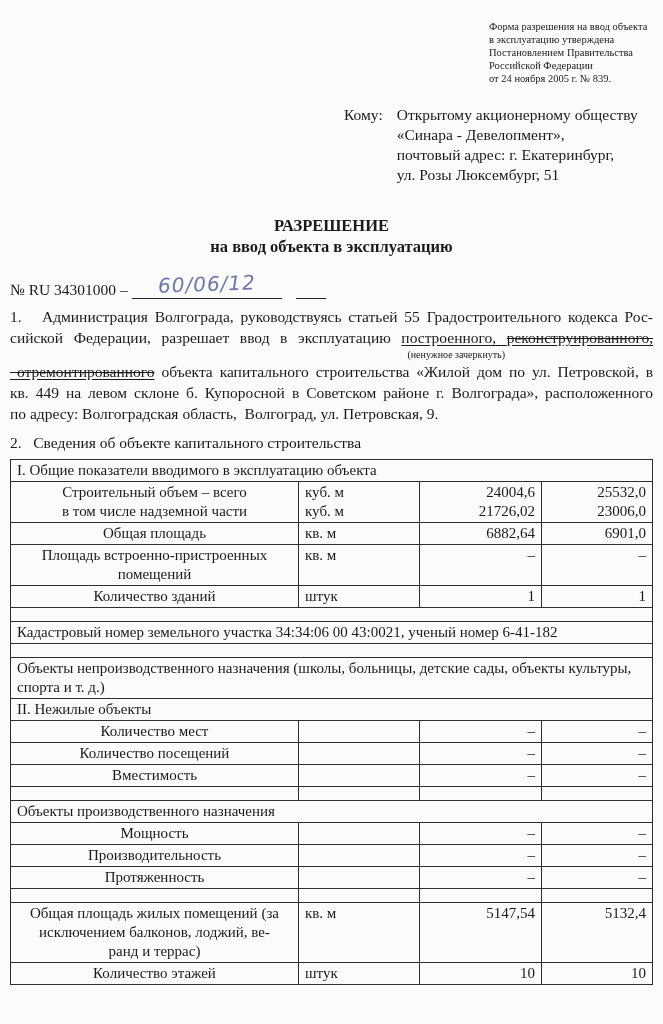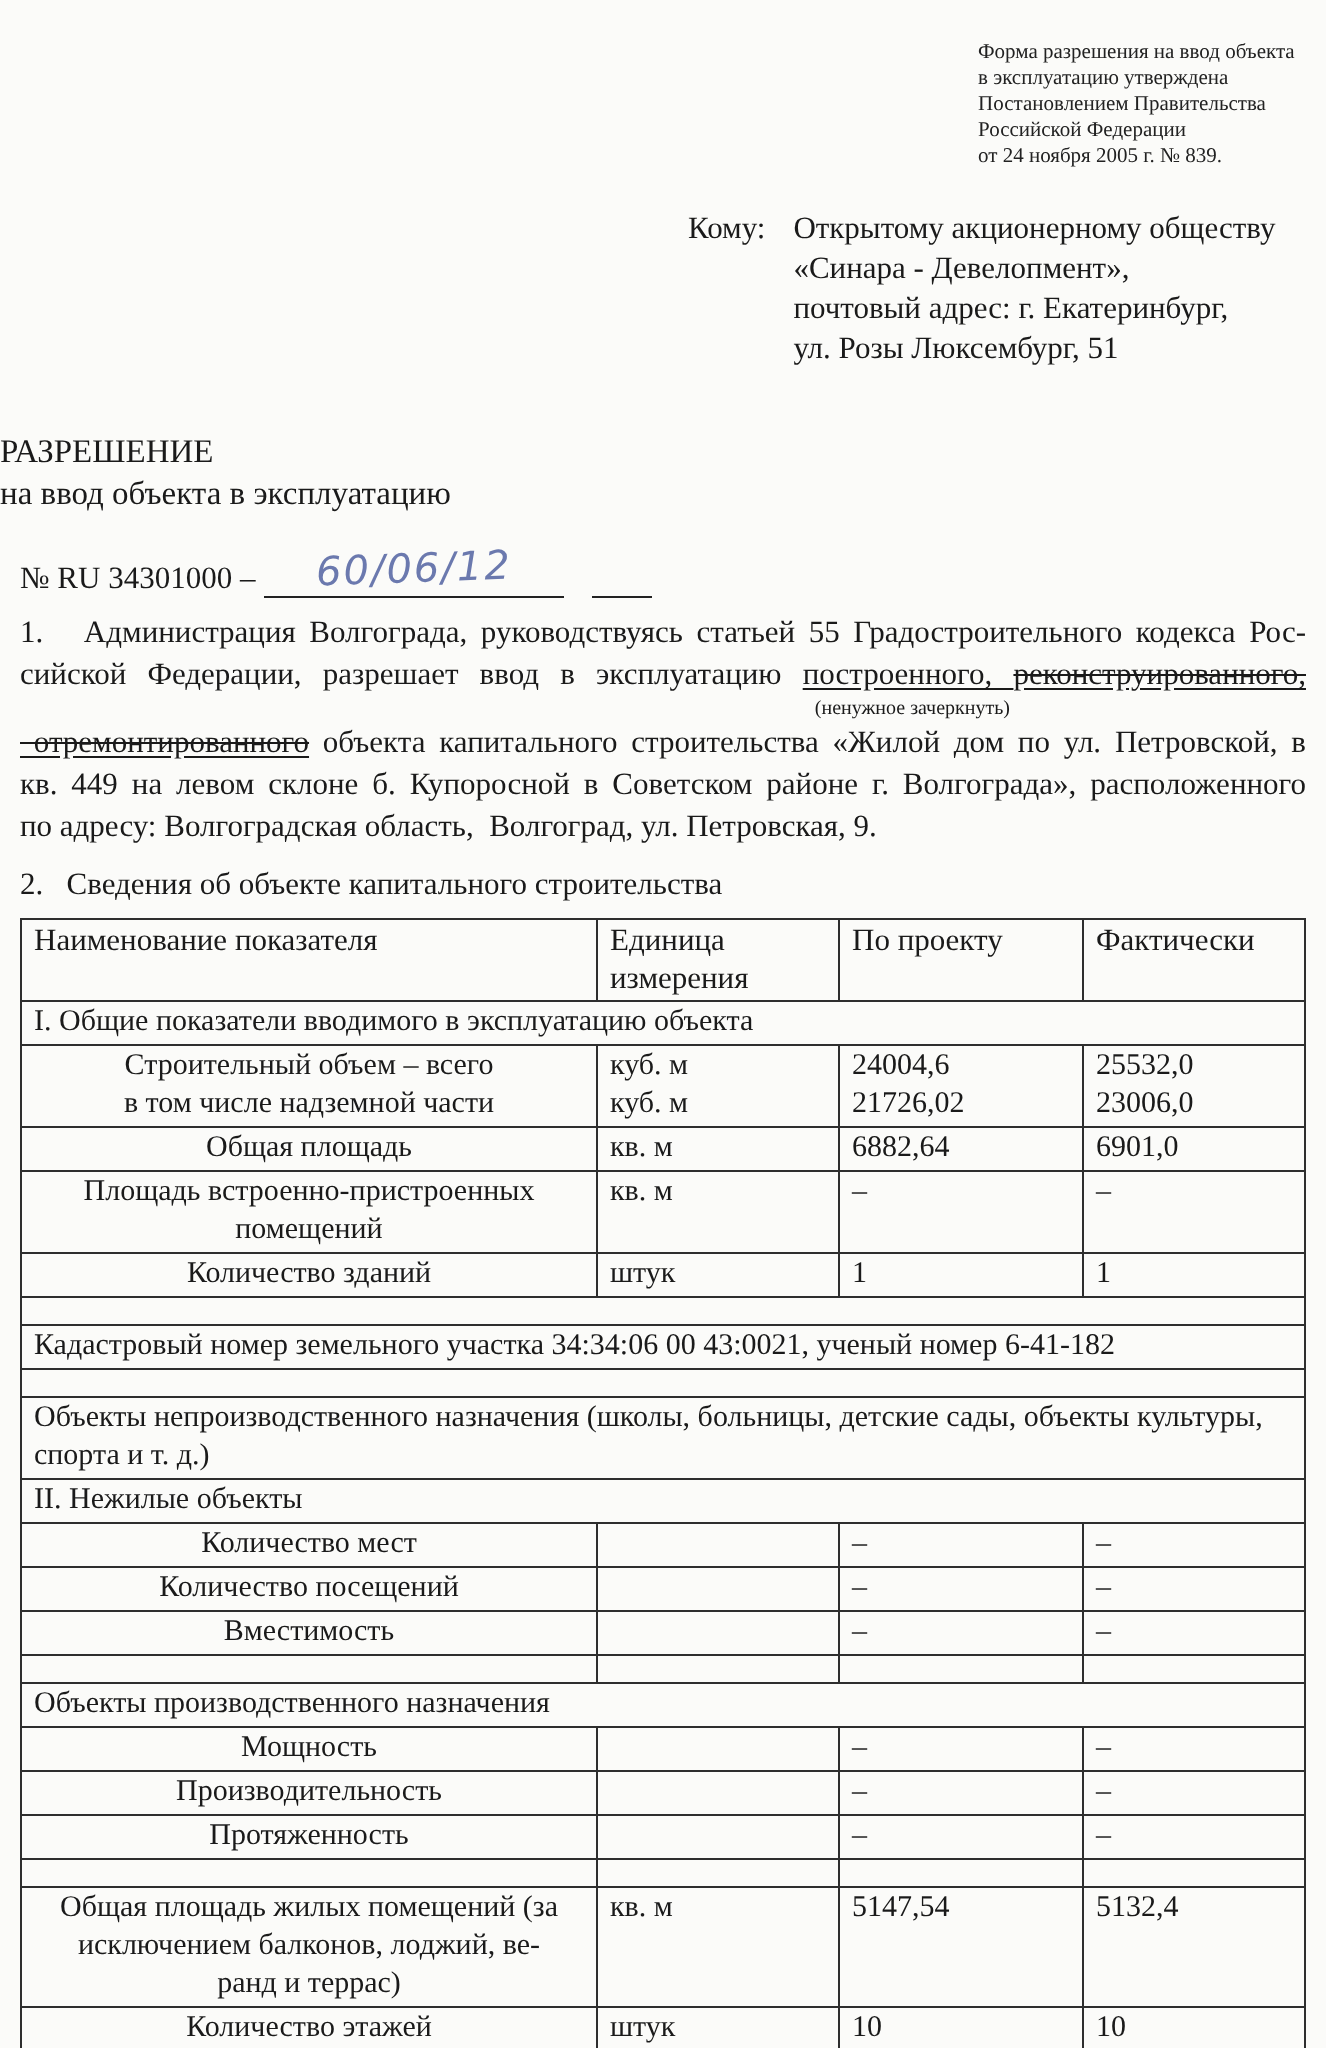--- a/index.html
+++ b/index.html
@@ -6,21 +6,21 @@
   body{
     width:663px;height:1024px;overflow:hidden;background:#fbfbf9;color:#1a1a1a;
     font-family:"Liberation Serif", serif;position:relative;
   }
   .top-note{margin:20px 0 0 489px;width:170px;font-size:10.5px;line-height:13px;color:#222;}
   .recipient{display:flex;gap:14px;margin:20px 0 0 344px;font-size:15.5px;line-height:20px;}
   .recipient-label{flex:0 0 auto;}
   .recipient-lines div{
     text-underline-offset:3px;text-decoration-thickness:1px;
   }
-  .doc-title{margin-top:30px;text-align:left;font-weight:normal;font-size:16.5px;line-height:21px;}
+  .doc-title{margin-top:30px;text-align:center;font-weight:bold;font-size:16.5px;line-height:21px;}
   .number-line{margin:15px 0 0 10px;font-size:15.5px;height:30px;}
   .sig-line{
     display:inline-block;width:150px;border-bottom:1.5px solid #222;text-align:center;
     height:26px;vertical-align:bottom;line-height:24px;
   }
   .sig-line-short{
     display:inline-block;width:30px;border-bottom:1.5px solid #222;height:26px;vertical-align:bottom;margin-left:14px;
   }
   .handwriting{
     font-family:"DejaVu Sans", sans-serif;font-style:italic;font-size:20px;
@@ -42,21 +42,21 @@
   table.doc-table col.c4{width:111px;}
   table.doc-table td{
     border:1.5px solid #2e2e2e;padding:1px 6px;line-height:19px;vertical-align:top;
     white-space:pre-line;overflow:hidden;
   }
   td.th{font-size:15.5px;}
   td.c-section{text-align:left;}
   td.c-span{text-align:left;}
   td.c-label{text-align:center;}
   td.c-unit{text-align:left;}
-  td.c-val{text-align:left;}
+  td.c-val{text-align:right;}
   td.vb{vertical-align:bottom;}
   td.c-empty{height:11px;padding:0 6px;}
 </style>
 </head>
 <body>
 
 <div class="top-note">
     <div>Форма разрешения на ввод объекта</div>
     <div>в эксплуатацию утверждена</div>
     <div>Постановлением Правительства</div>
@@ -97,27 +97,20 @@
 
 <table class="doc-table">
   <colgroup>
       <col class="c1">
       <col class="c2">
       <col class="c3">
       <col class="c4">
     </colgroup>
   <tbody id="doc-table-body">
       <tr>
-        <td class="th">Наименование показателя</td>
-        <td class="th">Единица
-измерения</td>
-        <td class="th">По проекту</td>
-        <td class="th">Фактически</td>
-      </tr>
-      <tr>
         <td colspan="4" class="c-section">I. Общие показатели вводимого в эксплуатацию объекта</td>
       </tr>
       <tr>
         <td class="c-label">Строительный объем – всего
 в том числе надземной части</td>
         <td class="c-unit">куб. м
 куб. м</td>
         <td class="c-val">24004,6
 21726,02</td>
         <td class="c-val">25532,0

